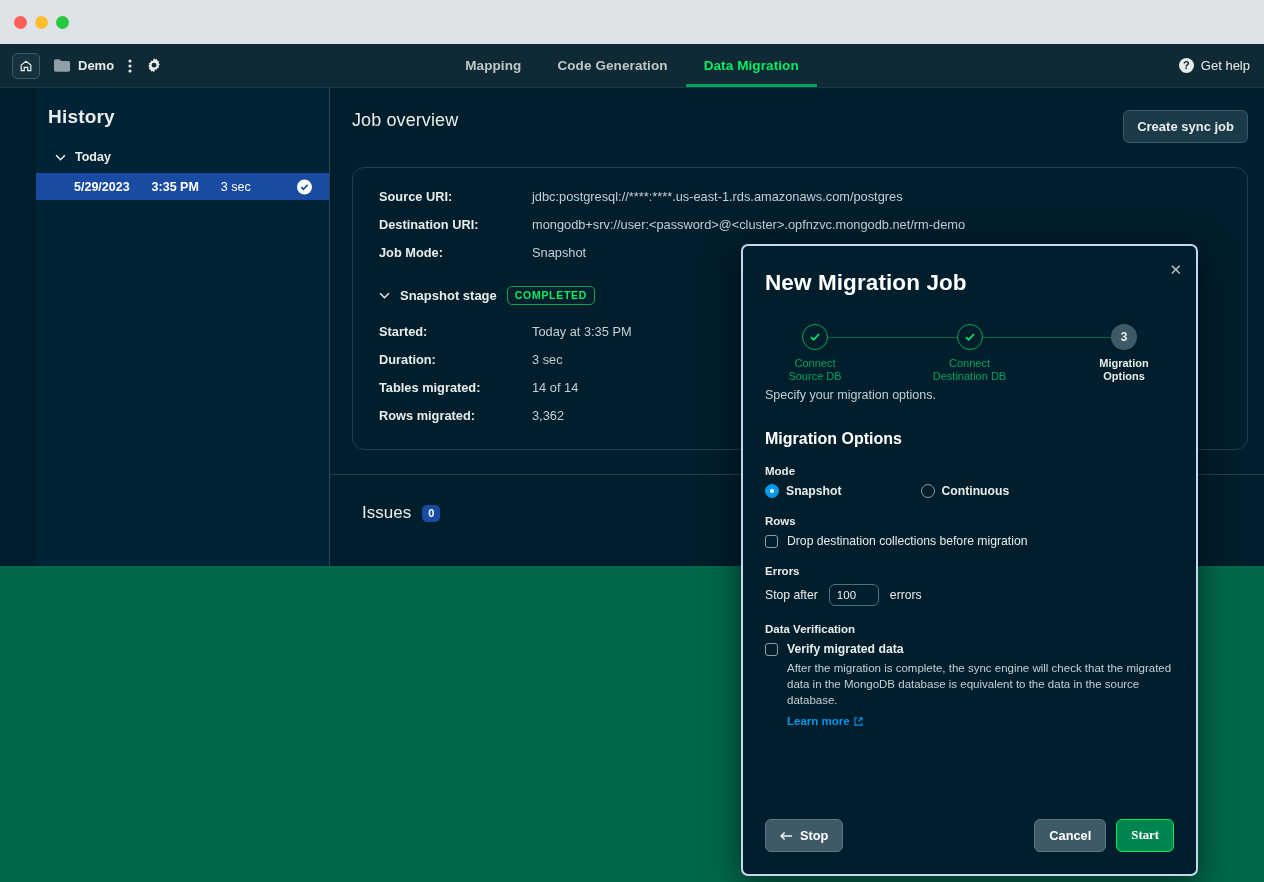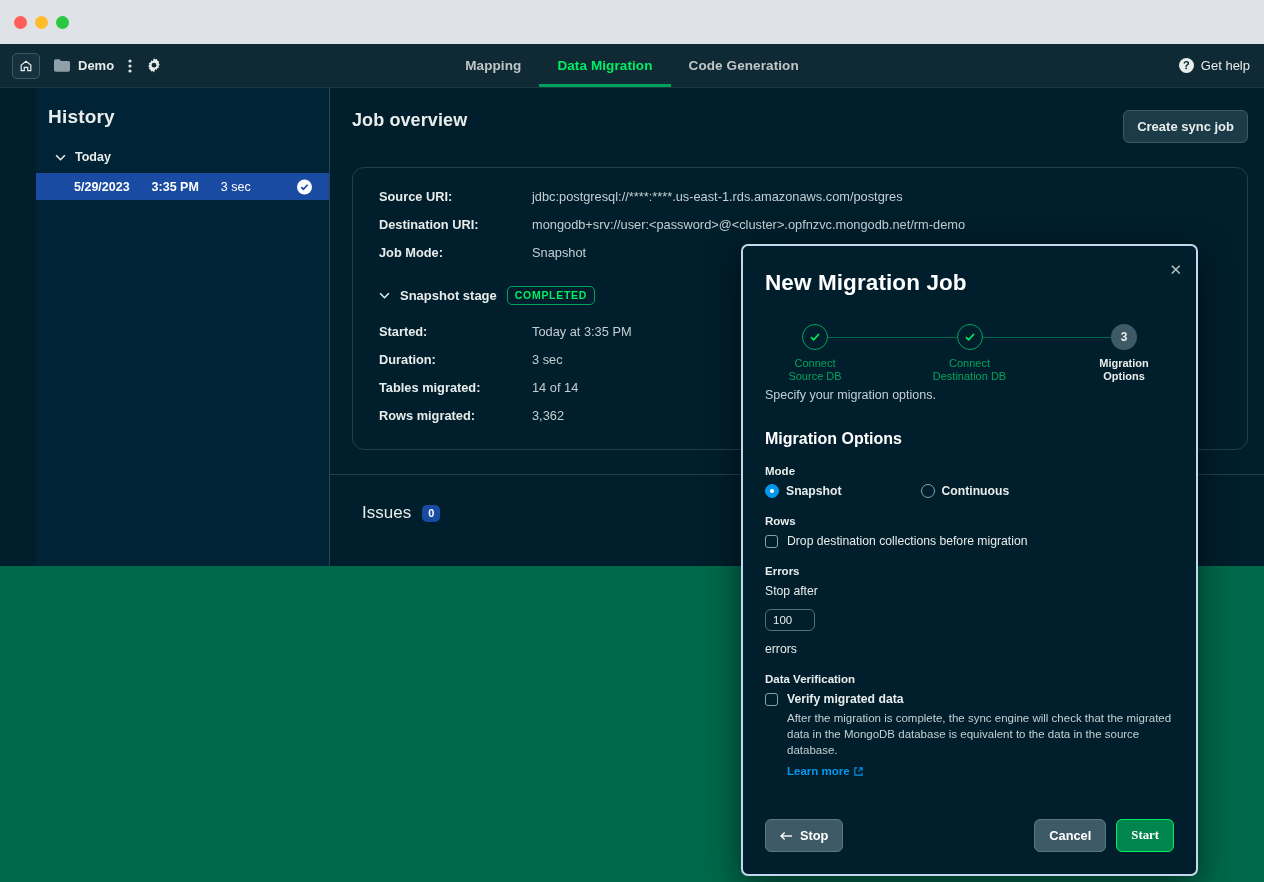--- a/index.html
+++ b/index.html
@@ -158,21 +158,21 @@
     width: 15px; height: 15px;
     border-radius: 50%;
     background: #ffffff;
     display: flex; align-items: center; justify-content: center;
   }
 
   
   #main { flex: 1; padding: 22px 16px 0 22px; position: relative; }
   #main-head { display: flex; align-items: flex-start; }
   #main-head h1 {
-    color: #e8edeb; font-size: 18px; font-weight: bold;
+    color: #e8edeb; font-size: 18px; font-weight: normal;
     letter-spacing: .1px;
     text-align: center;
   }
   .btn-secondary-dark {
     margin-left: auto;
     background: #1c3b49;
     border: 1px solid #3d5866;
     border-radius: 6px;
     color: #e8edeb;
     font-size: 13px; font-weight: bold;
@@ -323,21 +323,21 @@
   .chk-desc {
     color: #c3cfd4; font-size: 11.5px; line-height: 16px;
     margin-top: 4px; max-width: 400px;
   }
   .learn-more {
     display: inline-flex; align-items: center; gap: 4px;
     color: #0498ec; font-size: 11.5px; font-weight: bold;
     margin-top: 7px; text-decoration: none;
   }
 
-  .stop-row { display: flex; align-items: flex-start; gap: 11px; flex-direction: column; }
+  .stop-row { display: flex; align-items: center; gap: 11px; }
   .stop-row .t { color: #e8edeb; font-size: 12.2px; }
   .num-input {
     width: 50px; height: 22px;
     background: #001e2b;
     border: 1px solid #51707f;
     border-radius: 6px;
     color: #e8edeb; font-size: 11.5px;
     padding: 0 7px;
     font-family: inherit;
   }
@@ -408,22 +408,22 @@
         <span class="tb-icon">
           <svg width="16" height="16" viewBox="0 0 16 16" fill="#e8edeb">
             <path d="M8 0l1.1 1.5 1.8-.5.5 1.8 1.8.6-.7 1.7 1.3 1.3-1.3 1.3.7 1.7-1.8.6-.5 1.8-1.8-.5L8 14.5 6.9 13l-1.8.5-.5-1.8-1.8-.6.7-1.7L2.2 8l1.3-1.3-.7-1.7 1.8-.6.5-1.8 1.8.5z"></path>
             <circle cx="8" cy="7.2" r="2.4" fill="#102a35"></circle>
           </svg>
         </span>
       </div>
 
       <div id="tabs">
         <div class="tab">Mapping</div>
+        <div class="tab">Code Generation</div>
         <div class="tab active">Data Migration</div>
-        <div class="tab">Code Generation</div>
       </div>
 
       <div id="get-help">
         <span class="q-circle">?</span>
         <span>Get help</span>
       </div>
     </div>
 
     <div id="app-body">
 

